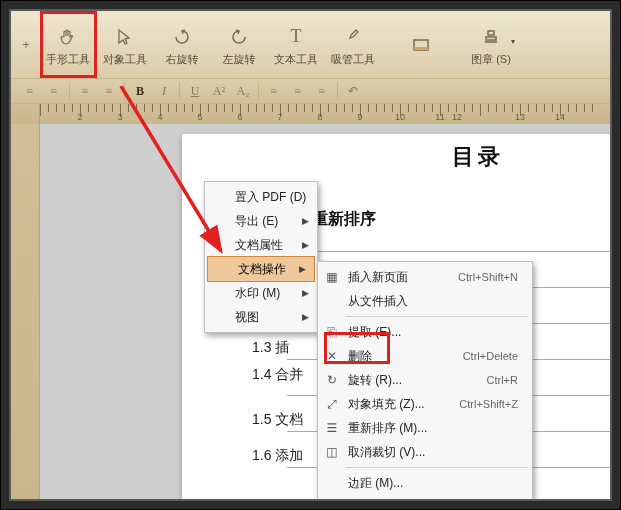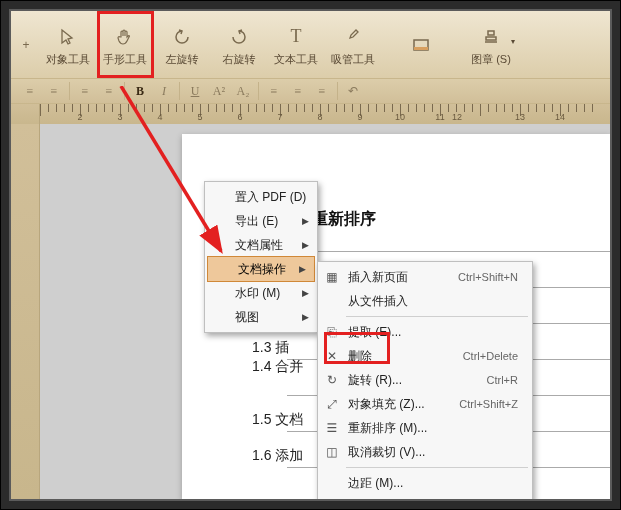--- a/index.html
+++ b/index.html
@@ -76,53 +76,53 @@
 </head>
 <body>
 
 <div class="stage">
  <div class="frame">
 
   <div class="ribbon">
     <div class="tool" style="width:26px">
       <div class="ico">+</div>
     </div>
+    <div class="tool highlight">
+      <div class="ico">
+            <svg width="20" height="20">
+              <path d="M6 10V5a1 1 0 012 0v4V4a1 1 0 012 0v5V5a1 1 0 012 0v5l1-1c1-1 2 0 1 1l-2 4c-1 2-2 3-4 3s-3-1-4-3l-1-3c0-1 1-2 2-1z" fill="none" stroke="#7a6a4f" stroke-width="1.2"></path>
+            </svg>
+          </div>
+      <div class="lbl">手形工具</div>
+    </div>
     <div class="tool">
       <div class="ico">
             <svg width="18" height="18">
               <path d="M3 2l10 8-4 1 2 4-2 1-2-4-4 3z" fill="none" stroke="#7a6a4f" stroke-width="1.3"></path>
             </svg>
           </div>
       <div class="lbl">对象工具</div>
     </div>
-    <div class="tool highlight">
+    <div class="tool">
       <div class="ico">
             <svg width="20" height="20">
-              <path d="M6 10V5a1 1 0 012 0v4V4a1 1 0 012 0v5V5a1 1 0 012 0v5l1-1c1-1 2 0 1 1l-2 4c-1 2-2 3-4 3s-3-1-4-3l-1-3c0-1 1-2 2-1z" fill="none" stroke="#7a6a4f" stroke-width="1.2"></path>
-            </svg>
-          </div>
-      <div class="lbl">手形工具</div>
+              <path d="M10 4a6 6 0 11-6 6" fill="none" stroke="#7a6a4f" stroke-width="1.5"></path>
+              <path d="M13 3l-3 1 1 3" fill="none" stroke="#7a6a4f" stroke-width="1.5"></path>
+            </svg>
+          </div>
+      <div class="lbl">右旋转</div>
     </div>
     <div class="tool">
       <div class="ico">
             <svg width="20" height="20">
               <path d="M10 4a6 6 0 106 6" fill="none" stroke="#7a6a4f" stroke-width="1.5"></path>
               <path d="M7 3l3 1-1 3" fill="none" stroke="#7a6a4f" stroke-width="1.5"></path>
             </svg>
           </div>
       <div class="lbl">左旋转</div>
-    </div>
-    <div class="tool">
-      <div class="ico">
-            <svg width="20" height="20">
-              <path d="M10 4a6 6 0 11-6 6" fill="none" stroke="#7a6a4f" stroke-width="1.5"></path>
-              <path d="M13 3l-3 1 1 3" fill="none" stroke="#7a6a4f" stroke-width="1.5"></path>
-            </svg>
-          </div>
-      <div class="lbl">右旋转</div>
     </div>
     <div class="tool">
       <div class="ico" style="font:18px 'Times New Roman';color:#7a6a4f">T</div>
       <div class="lbl">文本工具</div>
     </div>
     <div class="tool">
       <div class="ico">
             <svg width="18" height="18">
               <path d="M14 4l-2-2-5 5-1 3 3-1 5-5z" fill="none" stroke="#7a6a4f" stroke-width="1.3"></path>
             </svg>
@@ -262,30 +262,31 @@
           <div class="ticklbl" style="left: 417px;">12</div>
           <div class="ticklbl" style="left: 480px;">13</div>
           <div class="ticklbl" style="left: 520px;">14</div>
         </div>
   </div>
 
   <div class="docarea">
     <div class="vruler"></div>
     <div class="canvas">
       <div class="page">
+        <div class="pg-title">目录</div>
         <div class="pg-sub">重新排序</div>
         <div class="pg-line" style="top:117px"></div>
         <div class="pg-line" style="top:153px"></div>
         <div class="pg-line" style="top:189px"></div>
         <div class="pg-line" style="top:225px"></div>
         <div class="pg-line" style="top:261px"></div>
         <div class="pg-line" style="top:297px"></div>
         <div class="pg-line" style="top:333px"></div>
         <div class="pg-item" style="top:205px">1.3 插</div>
-        <div class="pg-item" style="top:224px">1.4 合并</div>
+        <div class="pg-item" style="top:232px">1.4 合并</div>
         <div class="pg-item" style="top:277px">1.5 文档</div>
         <div class="pg-item" style="top:313px">1.6 添加</div>
       </div>
     </div>
   </div>
 
   <div class="menu menuA" id="menuA">
         <div class="mi">置入 PDF (D)</div>
         <div class="mi">导出 (E)<span class="arrow">▶</span></div>
         <div class="mi">文档属性<span class="arrow">▶</span></div>

